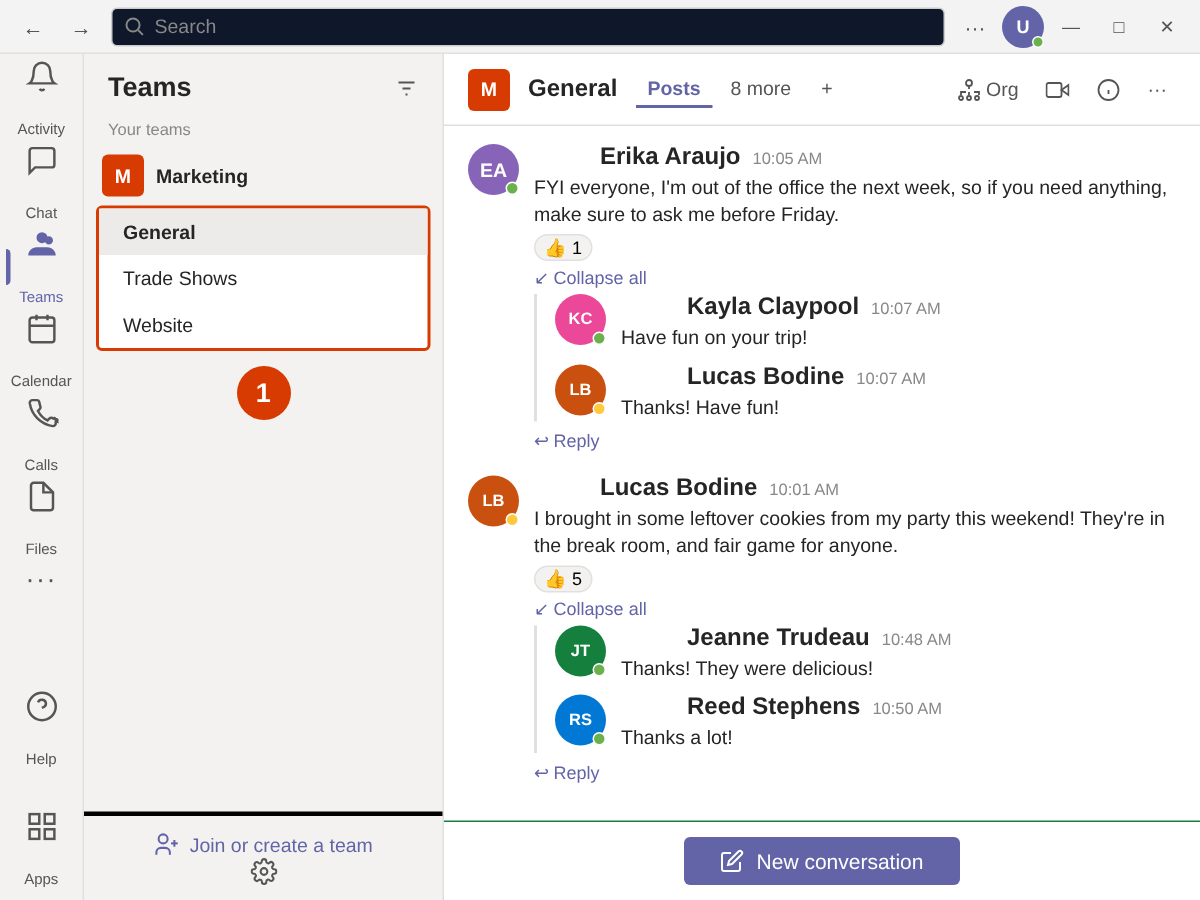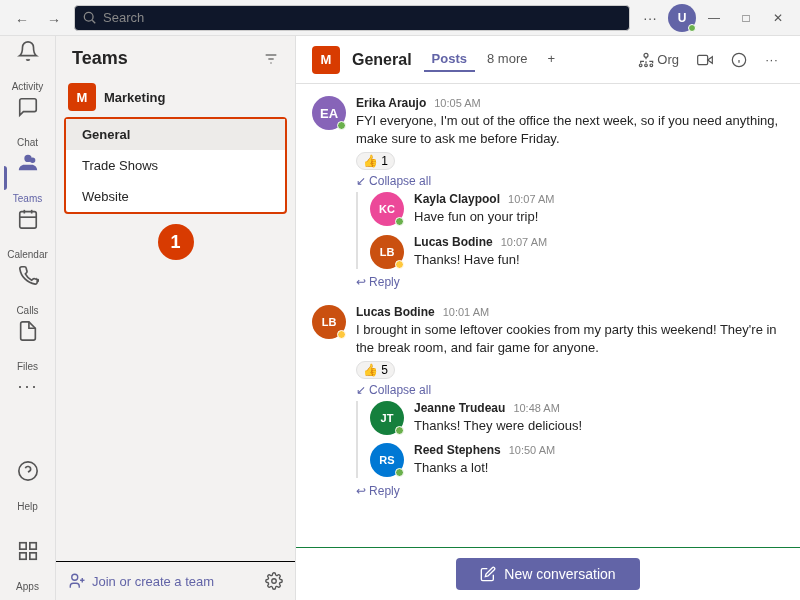--- a/index.html
+++ b/index.html
@@ -135,21 +135,22 @@
       background: #d83b01; color: white;
       display: flex; align-items: center; justify-content: center;
       font-size: 18px; font-weight: bold;
       margin: 10px auto;
     }
 
     
     .teams-panel-footer {
       padding: 10px 12px;
       display: flex; align-items: center; justify-content: space-between;
-      border-top: 1px solid #000000;
+      border-top: 3px solid #000000;
+      flex-direction: column;
     }
     .join-team {
       display: flex; align-items: center; gap: 6px;
       font-size: 13px; color: #6264a7; cursor: pointer;
     }
 
     
     .main-content { flex: 1; display: flex; flex-direction: column; background: #fff; }
 
     
@@ -192,21 +193,21 @@
       width: 34px; height: 34px; border-radius: 50%;
       display: flex; align-items: center; justify-content: center;
       font-size: 13px; font-weight: bold; color: white;
     }
     .msg-online-dot {
       width: 9px; height: 9px; background: #6ab04c; border-radius: 50%;
       position: absolute; bottom: 0; right: 0; border: 1.5px solid #fff;
     }
     .msg-content { flex: 1; }
     .msg-header { display: flex; align-items: baseline; gap: 8px; margin-bottom: 2px; }
-    .msg-author { font-size: 12px; font-weight: 600; color: #252525; }
+    .msg-author { font-size: 16px; font-weight: 600; color: #252525; margin-left: 44px; }
     .msg-time { font-size: 11px; color: #888; }
     .msg-text { font-size: 13px; color: #252525; line-height: 1.4; }
     .msg-reaction {
       display: inline-flex; align-items: center; gap: 3px;
       background: #f3f2f1; border: 1px solid #e0e0e0; border-radius: 10px;
       padding: 1px 6px; font-size: 12px; margin-top: 4px; cursor: pointer;
     }
     .collapse-link { color: #6264a7; font-size: 12px; cursor: pointer; margin: 4px 0; display: flex; align-items: center; gap: 3px; }
     .reply-link { color: #6264a7; font-size: 12px; cursor: pointer; margin-top: 4px; display: flex; align-items: center; gap: 3px; }
     .thread-indent { margin-left: 44px; }
@@ -319,20 +320,21 @@
   <div class="teams-panel">
     <div class="teams-panel-header">
       <span class="teams-panel-title">Teams</span>
       <svg width="16" height="16" viewBox="0 0 24 24" fill="none" stroke="#555" stroke-width="1.8" style="cursor:pointer">
           <line x1="4" y1="6" x2="20" y2="6"></line>
           <line x1="8" y1="12" x2="16" y2="12"></line>
           <line x1="11" y1="18" x2="13" y2="18"></line>
         </svg>
     </div>
     <div class="teams-panel-list">
+      <div class="your-teams-label">Your teams</div>
 
       <div class="team-item">
         <div class="team-avatar">M</div>
         <span class="team-name">Marketing</span>
         <span class="team-more">···</span>
       </div>
 
       <div class="channel-list">
         <div class="channel-item active">
           <span>General</span>

